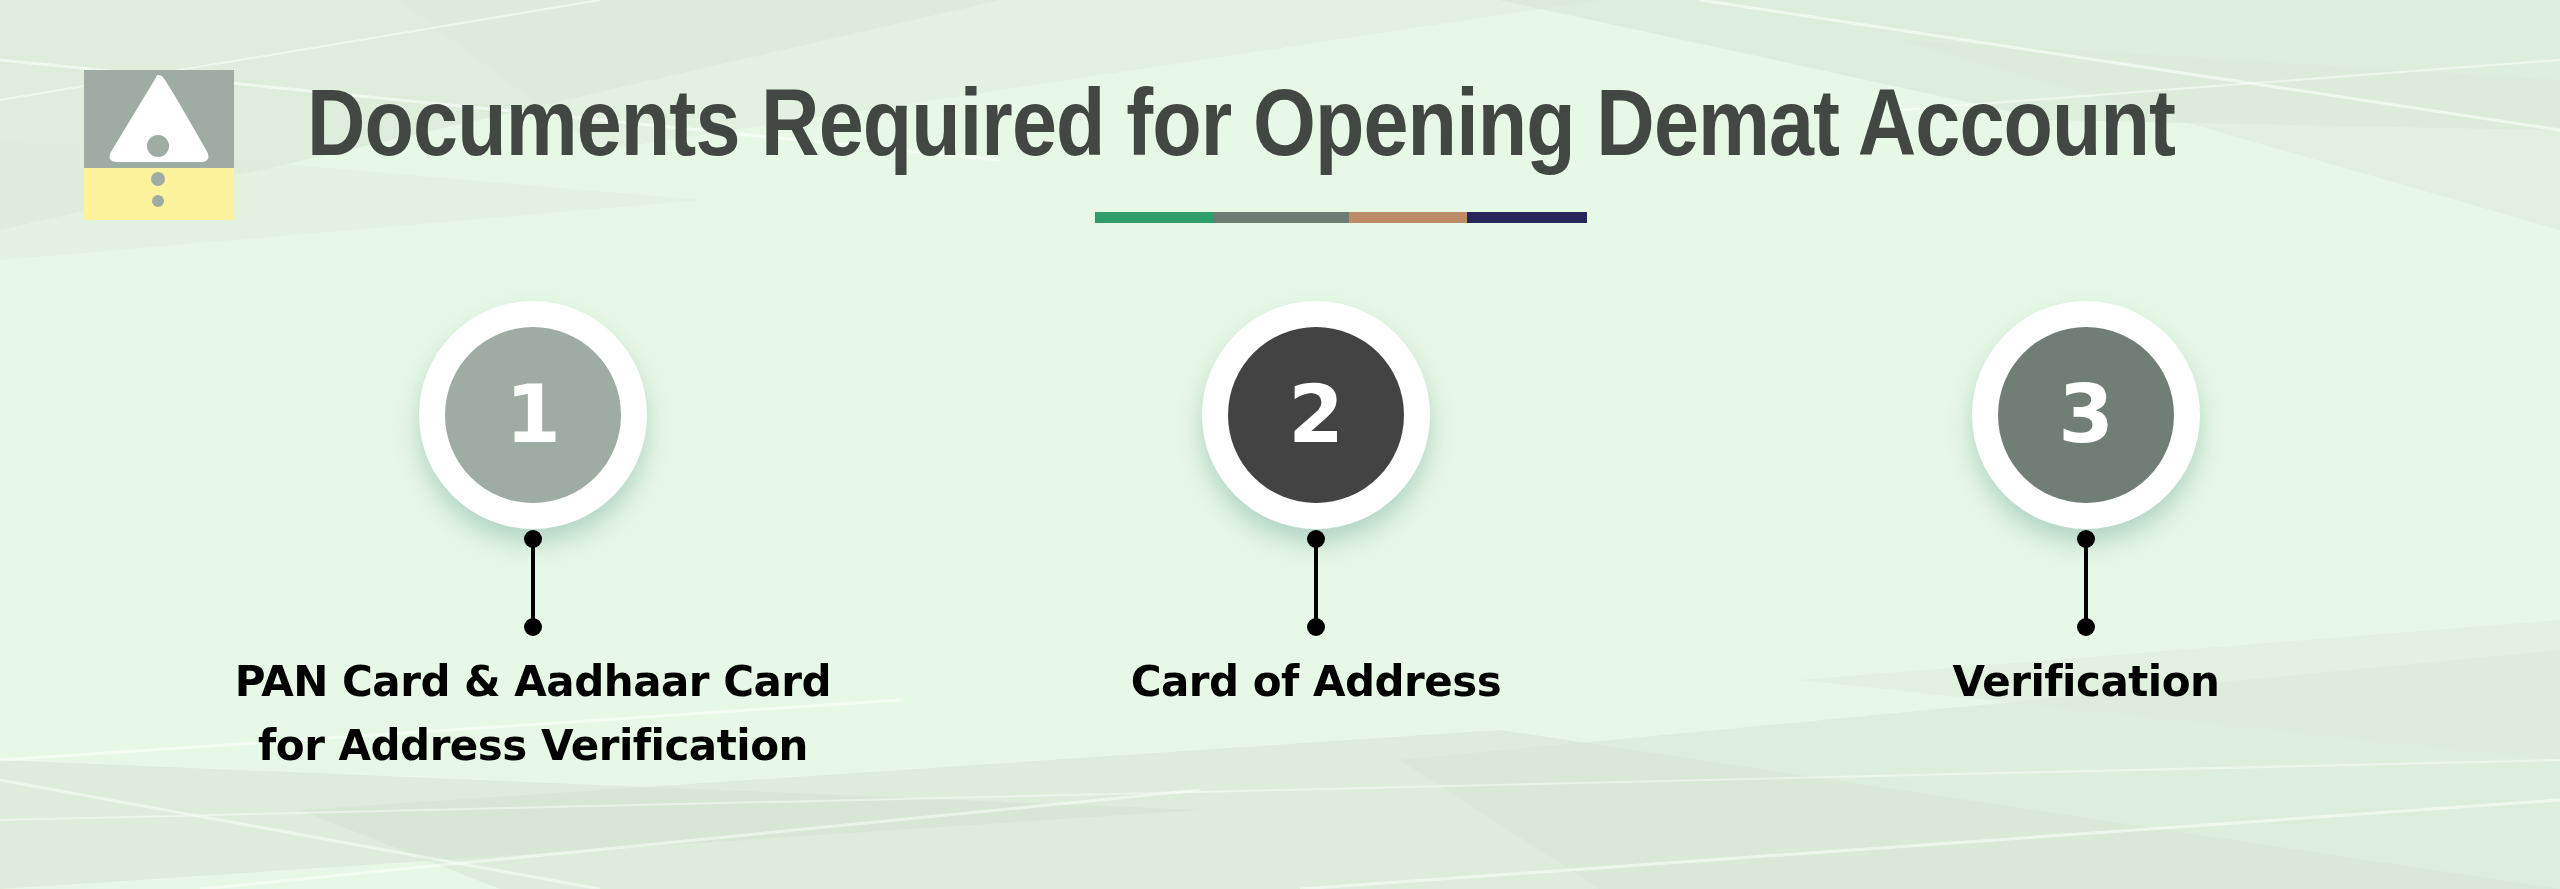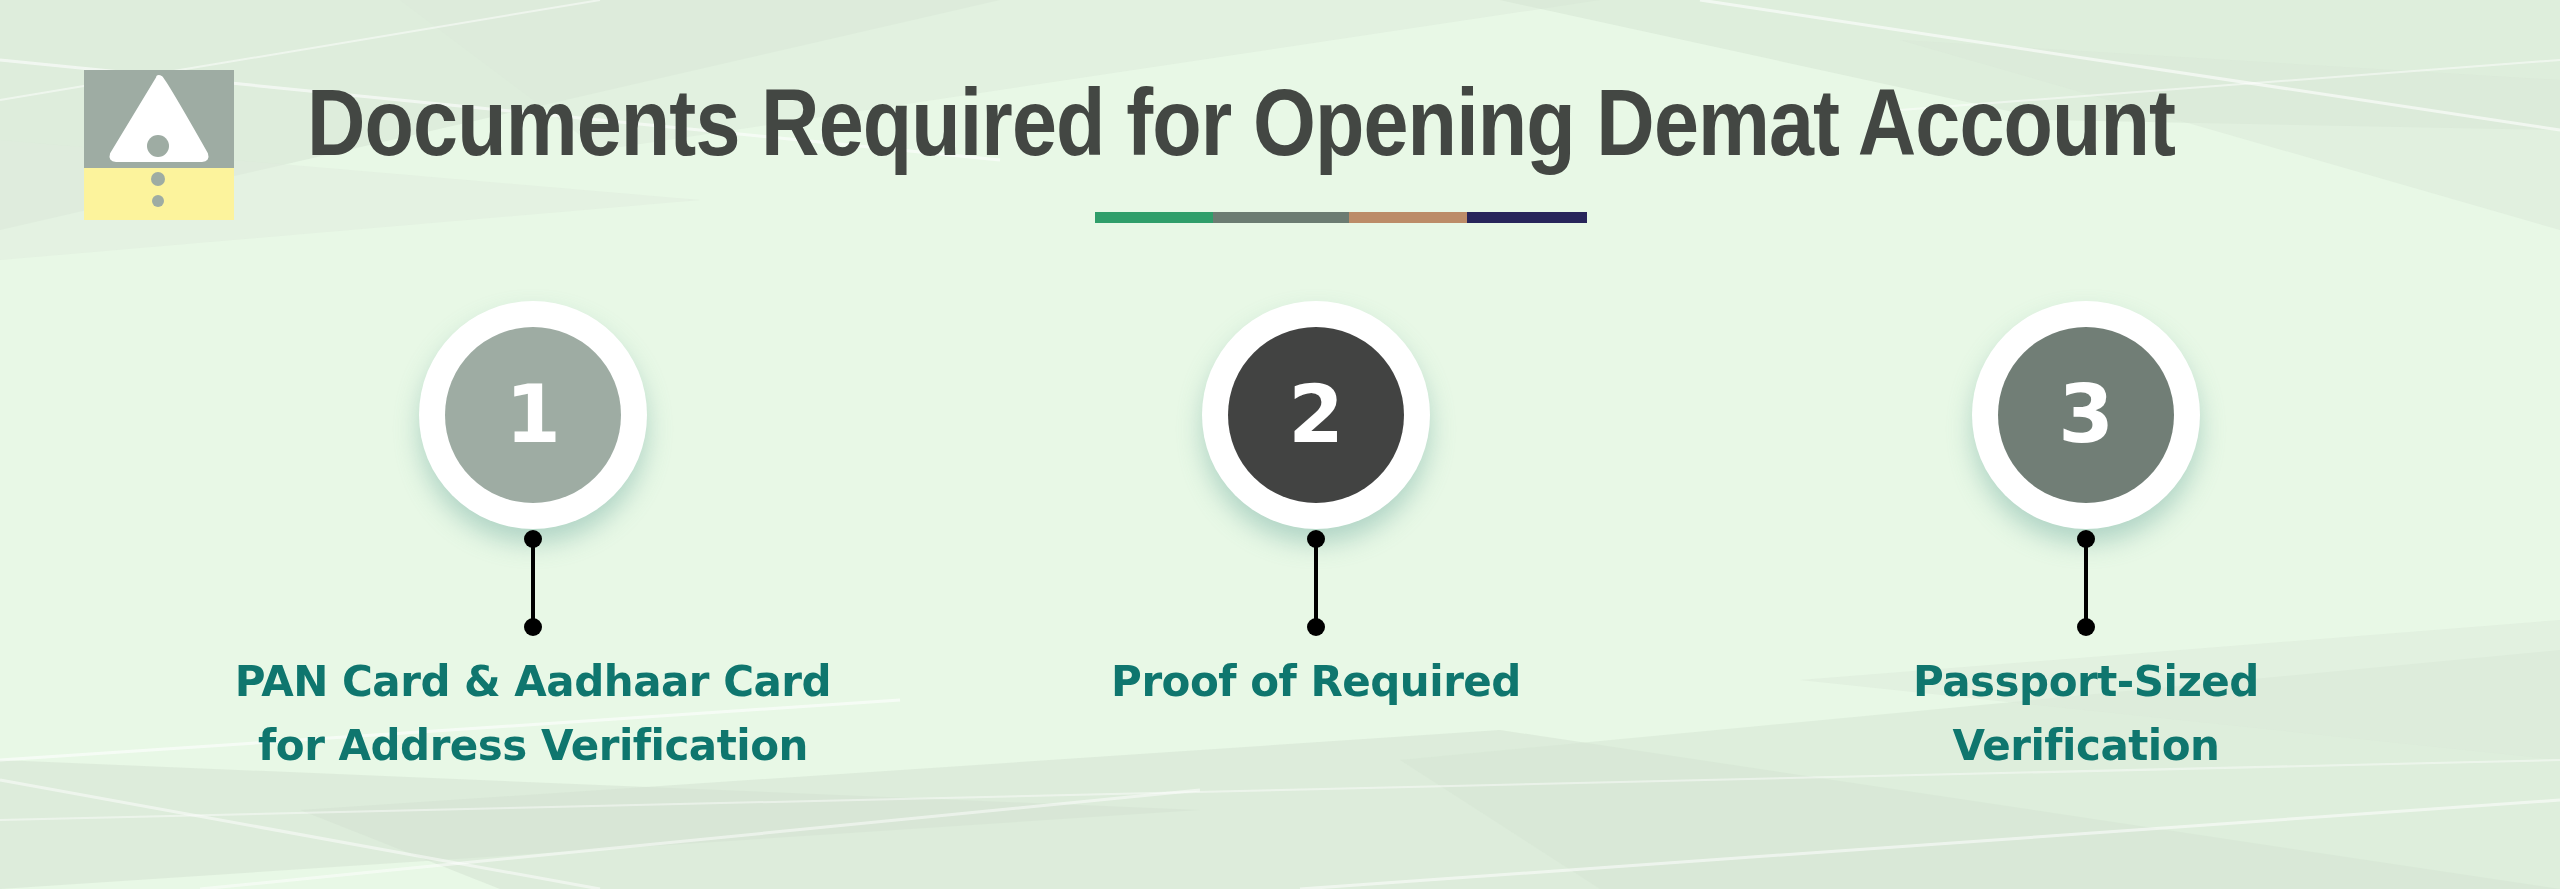--- a/index.html
+++ b/index.html
@@ -35,21 +35,21 @@
       border-radius: 50%; display: flex; align-items: center; justify-content: center;
     }
     .num {
       font-family: "DejaVu Sans", sans-serif; font-weight: 700; font-size: 80px;
       color: #ffffff; line-height: 1;
     }
     .conn { position: absolute; left: -12px; top: 528px; width: 24px; height: 110px; }
     .label {
       position: absolute; top: 650px; left: -400px; width: 800px; text-align: center;
       font-family: "DejaVu Sans", sans-serif; font-weight: 700; font-size: 42px;
-      line-height: 64px; color: #0f766e; letter-spacing: -0.5px;
+      line-height: 64px; color: #000000; letter-spacing: -0.5px;
     }
     .label span { display: block; }
   </style>
 </head>
 <body>
 
 <svg class="bg" viewBox="0 0 2560 889" preserveAspectRatio="none">
   <polygon points="0,0 1000,0 0,230" fill="#d5e4d3" opacity="0.55"></polygon>
   <polygon points="400,0 1600,0 600,150" fill="#dbe9d9" opacity="0.5"></polygon>
   <polygon points="1500,0 2560,0 2560,130 2050,120" fill="#d3e3d1" opacity="0.5"></polygon>
@@ -112,32 +112,31 @@
     <div class="core" style="background:#424342;">
       <span class="num">2</span>
     </div>
   </div>
   <svg class="conn" viewBox="0 0 24 110">
     <line x1="12" y1="11" x2="12" y2="99" stroke="#000" stroke-width="4"></line>
     <circle cx="12" cy="11" r="9" fill="#000"></circle>
     <circle cx="12" cy="99" r="9" fill="#000"></circle>
   </svg>
   <div class="label">
-    <span>Proof of Required</span>
+    <span>Card of Address</span>
   </div>
 </div>
 
 <div class="step" style="left:2086px;">
   <div class="ring">
     <div class="core" style="background:#717e76;">
       <span class="num">3</span>
     </div>
   </div>
   <svg class="conn" viewBox="0 0 24 110">
     <line x1="12" y1="11" x2="12" y2="99" stroke="#000" stroke-width="4"></line>
     <circle cx="12" cy="11" r="9" fill="#000"></circle>
     <circle cx="12" cy="99" r="9" fill="#000"></circle>
   </svg>
   <div class="label">
-    <span>Passport-Sized</span>
     <span>Verification</span>
   </div>
 </div>
 
 </body></html>

